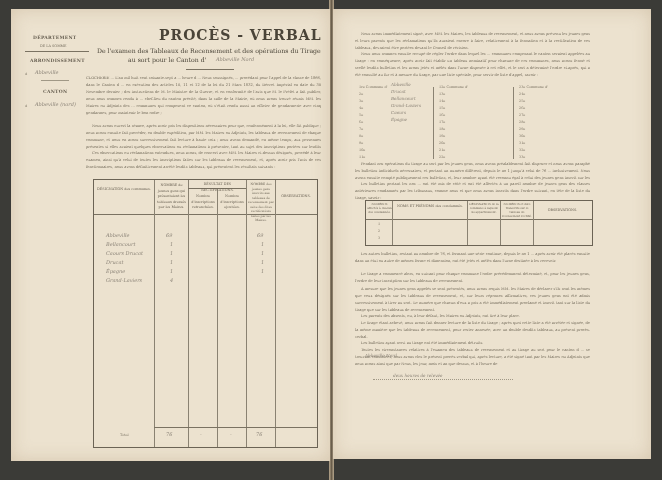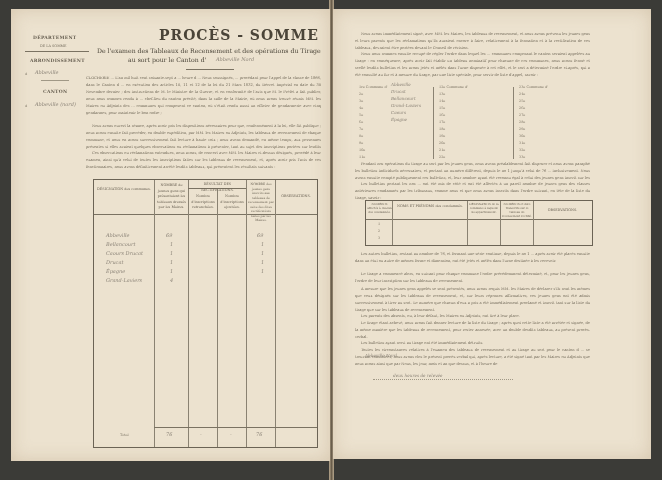--- a/index.html
+++ b/index.html
@@ -32,21 +32,21 @@
   <div class="t tiny" style="left:29px;top:34px;">DE LA SOMME</div>
   <div class="hr" style="left:14px;top:42px;width:64px;"></div>
   <div class="t small" style="left:19px;top:49px;font-size:4.5px;font-weight:bold;">ARRONDISSEMENT</div>
   <div class="t tiny" style="left:14px;top:62px;">d</div>
   <div class="t hand" style="left:24px;top:60px;">Abbeville</div>
   <div class="hr" style="left:30px;top:71px;width:28px;background:#a09886;"></div>
   <div class="t small" style="left:32px;top:80px;font-size:4.5px;font-weight:bold;">CANTON</div>
   <div class="t tiny" style="left:14px;top:94px;">d</div>
   <div class="t hand" style="left:24px;top:92px;">Abbeville (nord)</div>
 
-  <div class="t title" style="left:148px;top:18px;">PROCÈS - SOMME</div>
+  <div class="t title" style="left:148px;top:18px;">PROCÈS - VERBAL</div>
   <div class="t sub" style="left:86px;top:38px;font-size:6.2px;">De l'examen des Tableaux de Recensement et des opérations du Tirage</div>
   <div class="t sub" style="left:117px;top:47px;font-size:6.2px;">au sort pour le Canton d'</div>
   <div class="t hand" style="left:205px;top:47px;">Abbeville Nord</div>
   <div class="hr" style="left:175px;top:60px;width:48px;"></div>
 
   <div class="para" style="left:75px;top:66px;width:235px;height:47px;">CLOCHERIE ... L'an mil huit cent soixante-sept a ... heure d ... Nous soussignés, ... procédant pour l'appel de la classe de 1866, dans le Canton d ... en exécution des articles 10, 11 et 12 de la loi du 21 Mars 1832, du Décret Impérial en date du 30 Novembre dernier ; des instructions de M. le Ministre de la Guerre, et en conformité de l'avis que M. le Préfet a fait publier, nous nous sommes rendu à ... chef-lieu du canton précité, dans la salle de la Mairie, où nous avons trouvé réunis MM. les Maires ou Adjoints des ... communes qui composent ce canton, où s'était rendu aussi un officier de gendarmerie avec cinq gendarmes, pour maintenir le bon ordre ;</div>
   <div class="para" style="left:75px;top:114px;width:235px;height:27px;text-indent:6px;">Nous avons ouvert la séance, après avoir pris les dispositions nécessaires pour que, conformément à la loi, elle fût publique ; nous avons ensuite fait procéder, en double expédition, par MM. les Maires ou Adjoints, les tableaux de recensement de chaque commune, et nous en avons successivement fait lecture à haute voix ; nous avons demandé, en même temps, aux personnes présentes si elles avaient quelques observations ou réclamations à présenter, tant au sujet des inscriptions portées sur lesdits tableaux, qu'à l'égard des omissions qui auraient pu être commises.</div>
   <div class="para" style="left:75px;top:141px;width:235px;height:20px;text-indent:6px;">Ces observations ou réclamations entendues, nous avons, de concert avec MM. les Maires ci-dessus désignés, procédé à leur examen, ainsi qu'à celui de toutes les inscriptions faites sur les tableaux de recensement, et, après avoir pris l'avis de ces fonctionnaires, nous avons définitivement arrêté lesdits tableaux, qui présentent les résultats suivants :</div>
 
   <div class="box" style="left:82px;top:170px;width:223px;height:267px;">

